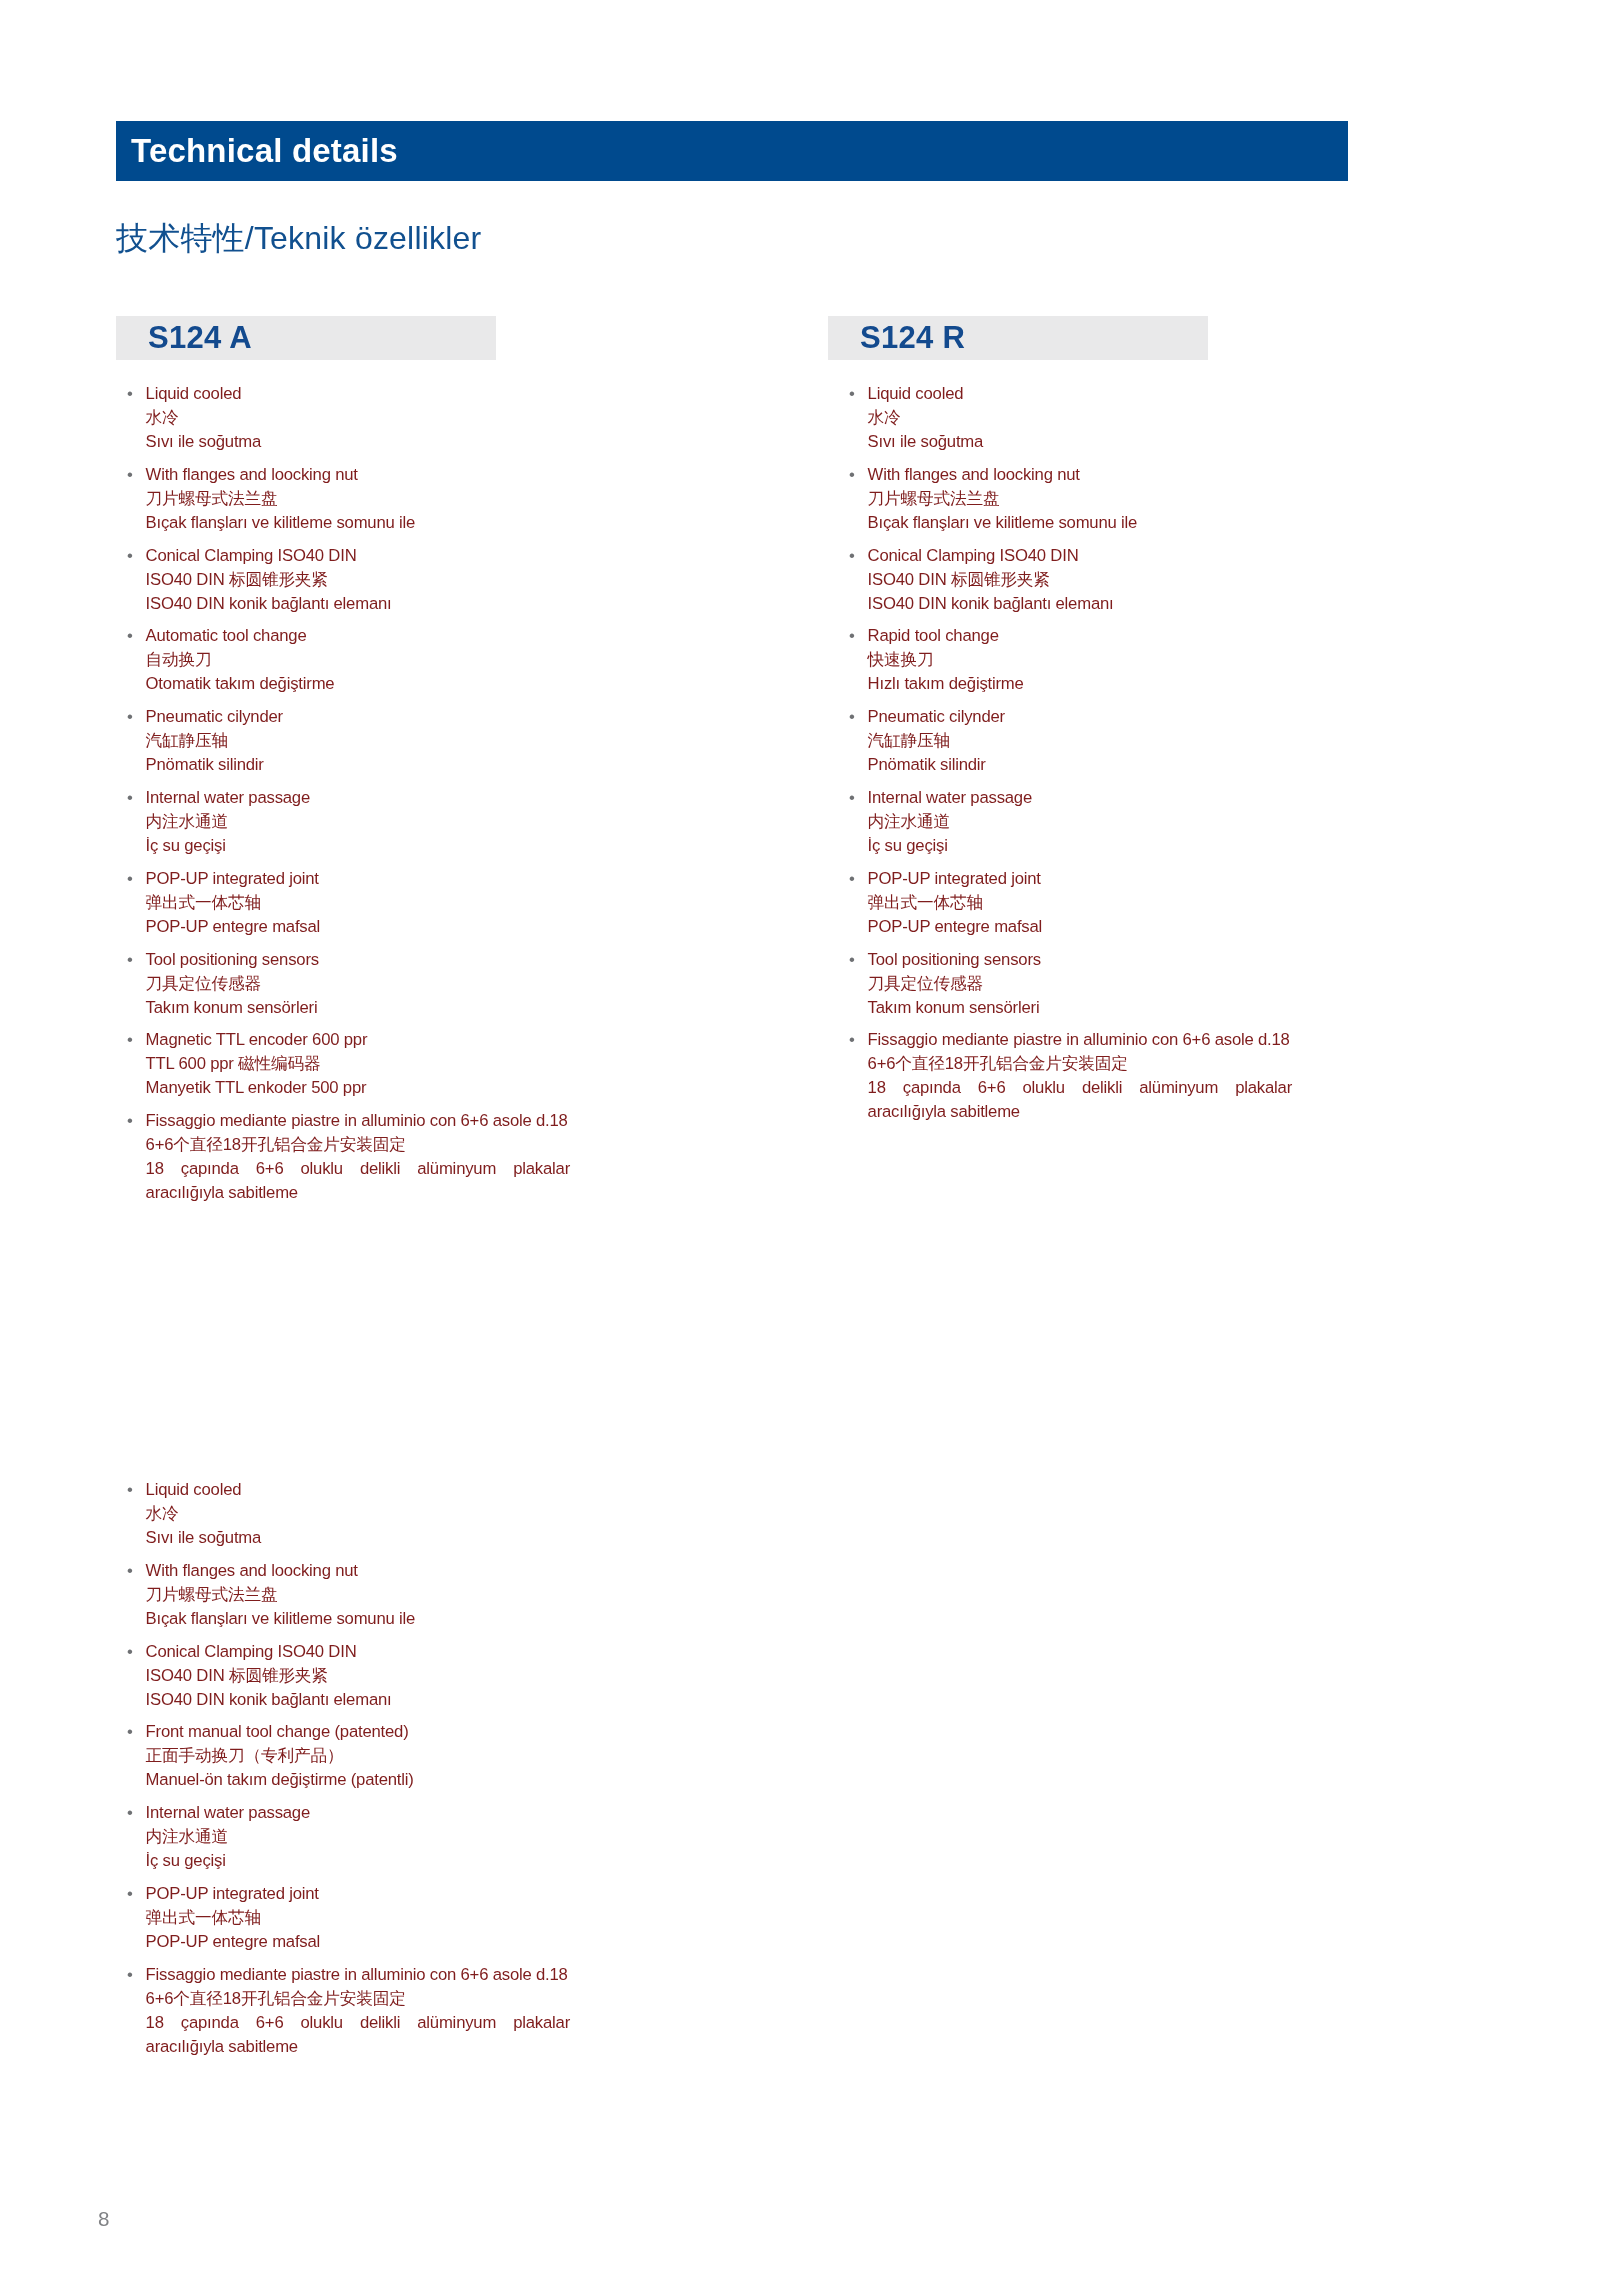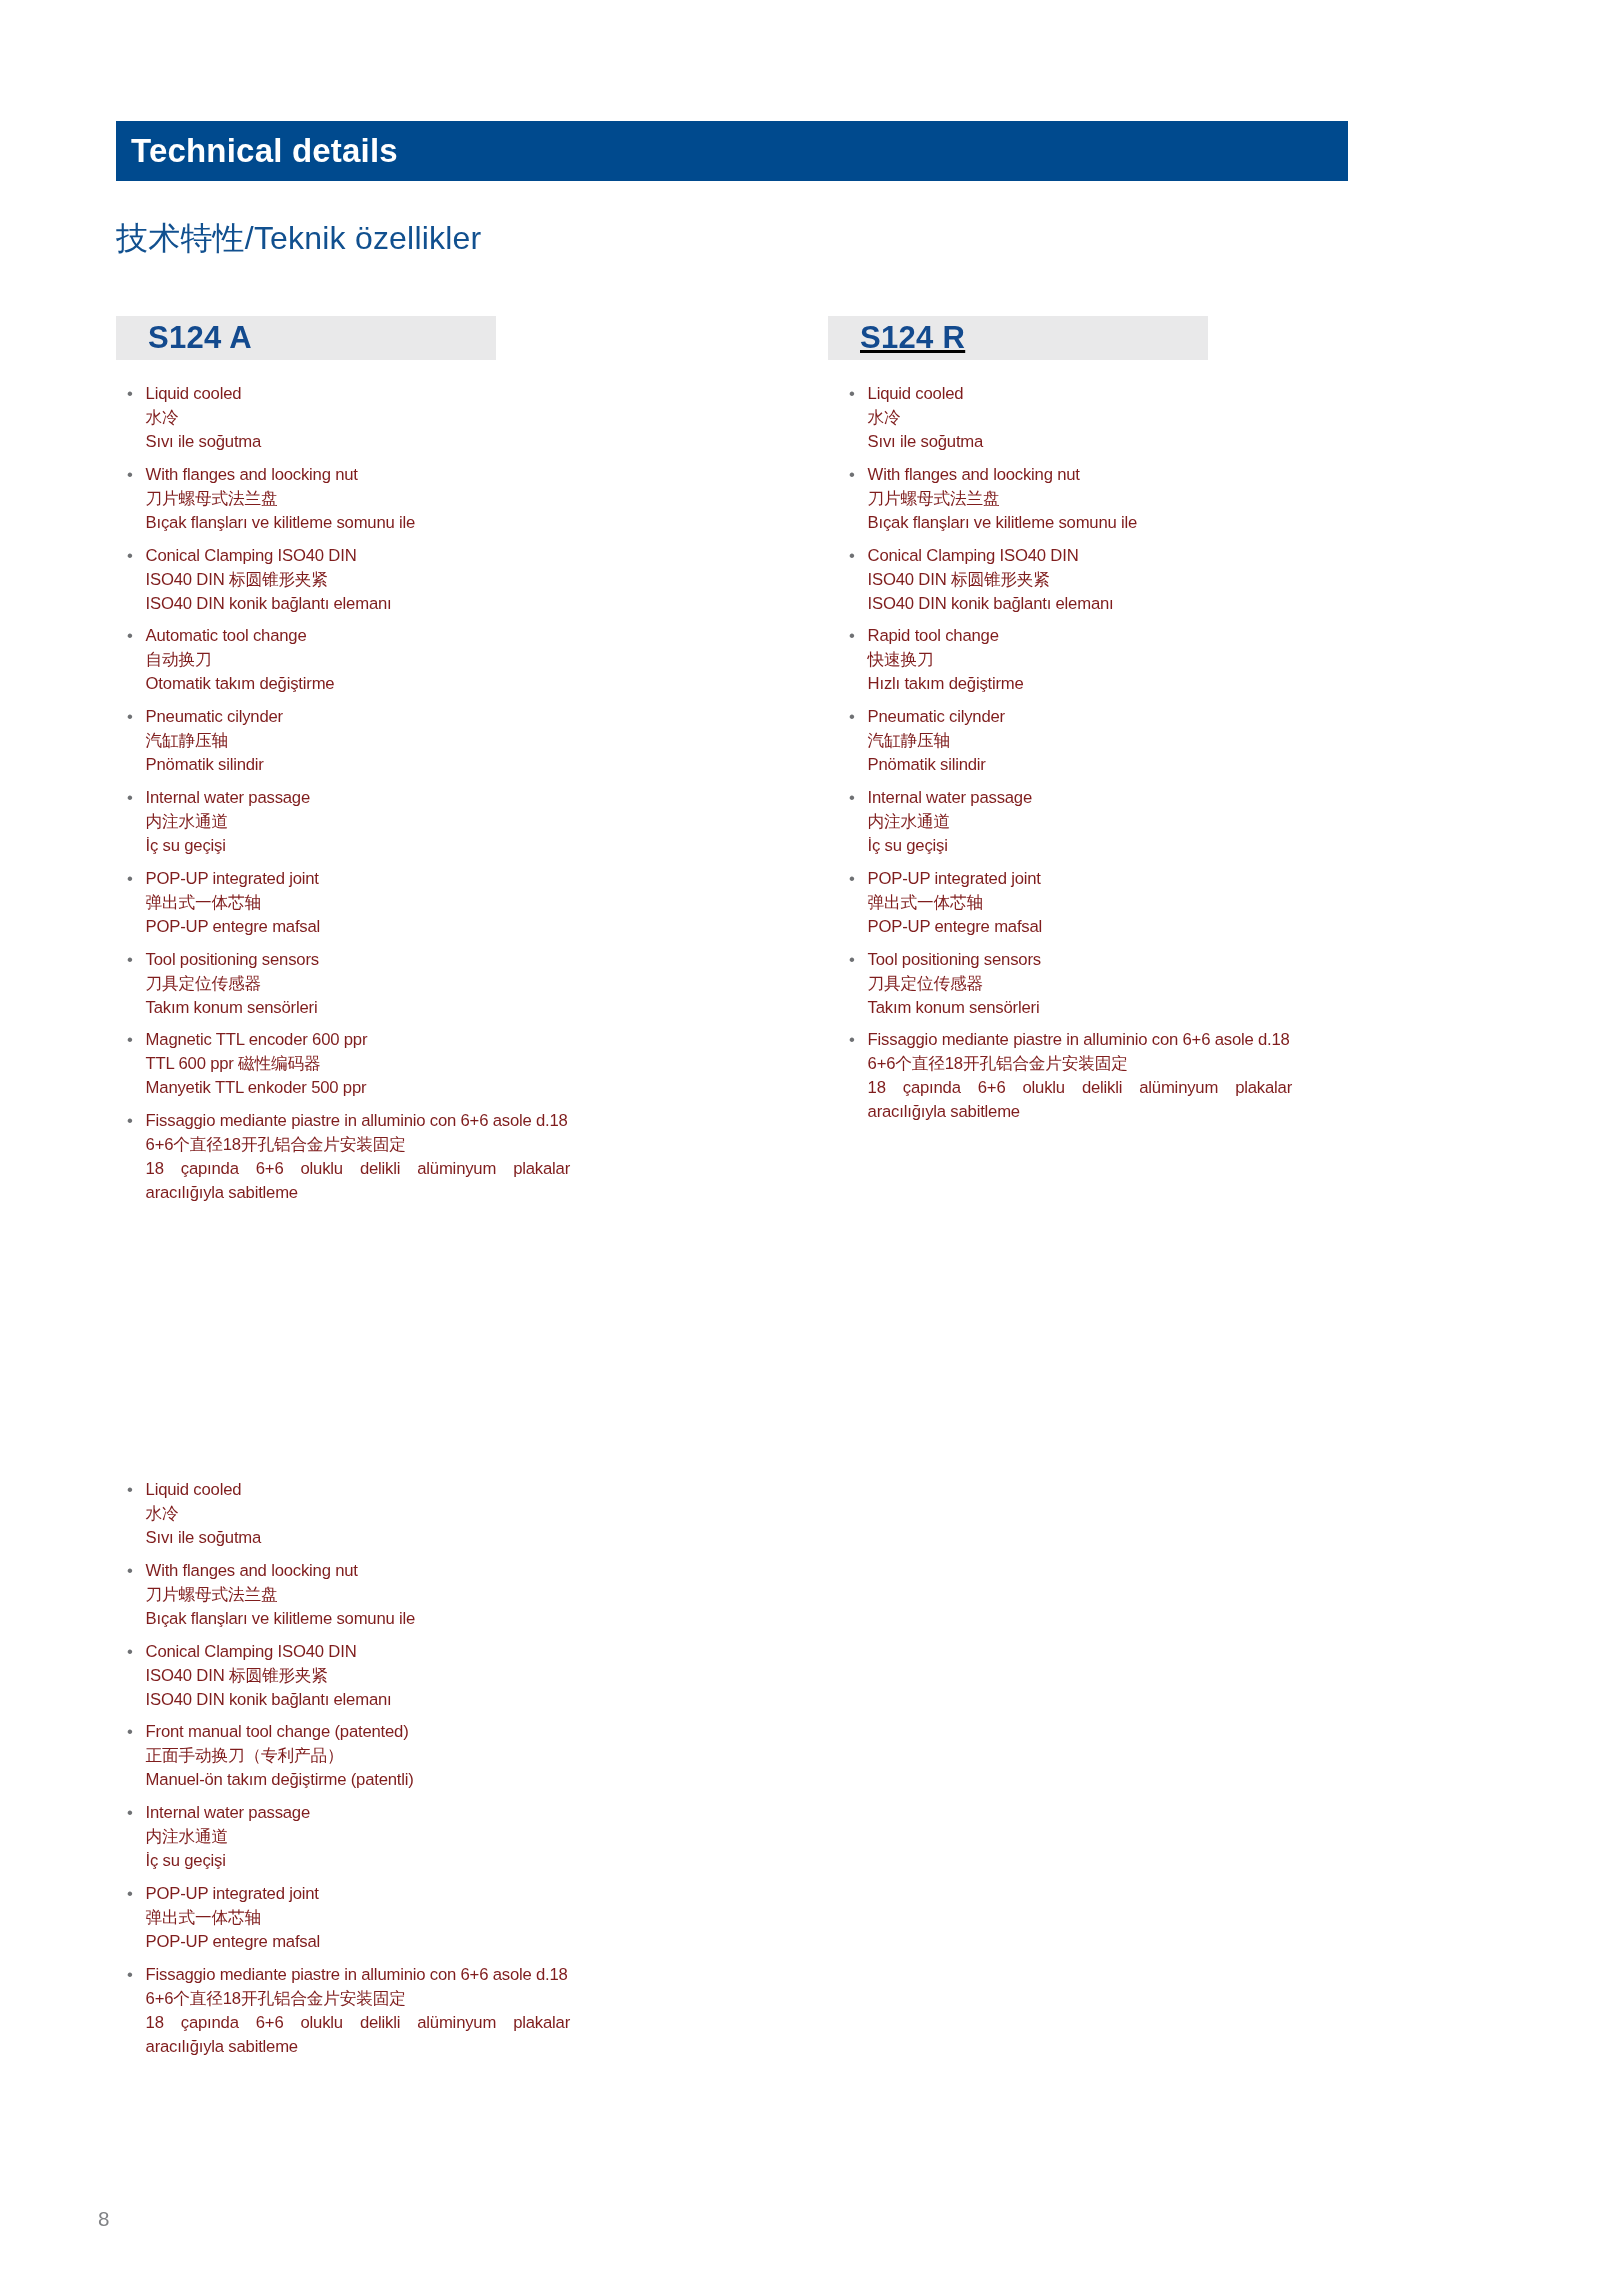--- a/index.html
+++ b/index.html
@@ -43,21 +43,21 @@
     display: flex; align-items: center;
   }
   .section-header .section-title {
     color: #134a8e;
     font-size: 31px;
     font-weight: bold;
     padding-left: 32px;
     letter-spacing: 0.3px;
   }
   #sec-a-header { left: 116px; top: 316px; }
-  #sec-r-header { left: 828px; top: 316px; text-decoration: underline; }
+  #sec-r-header { left: 828px; top: 316px; }
   #sec-g-header { left: 116px; top: 1412px; }
 
   ul.feature-list {
     position: absolute;
     width: 443px;
     list-style: none;
   }
   #list-a { left: 127px; top: 382px; }
   #list-r { left: 849px; top: 382px; }
   #list-g { left: 127px; top: 1478px; }

